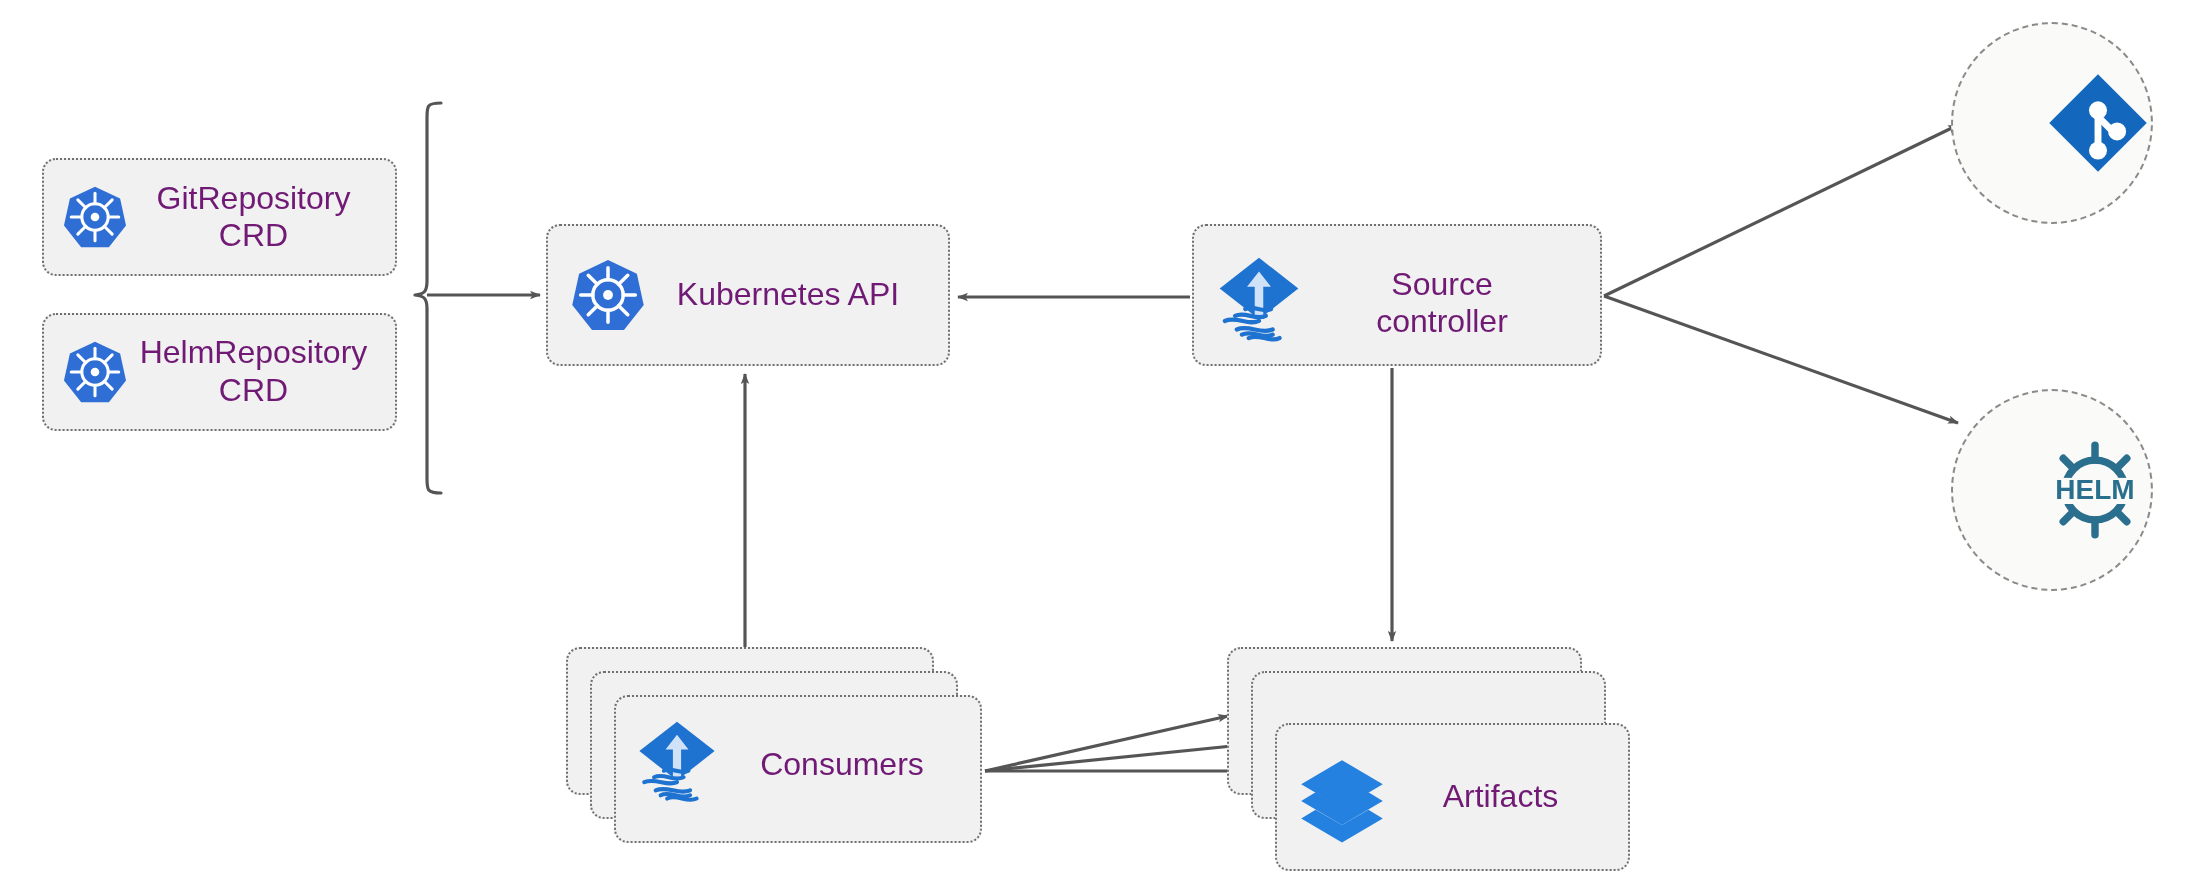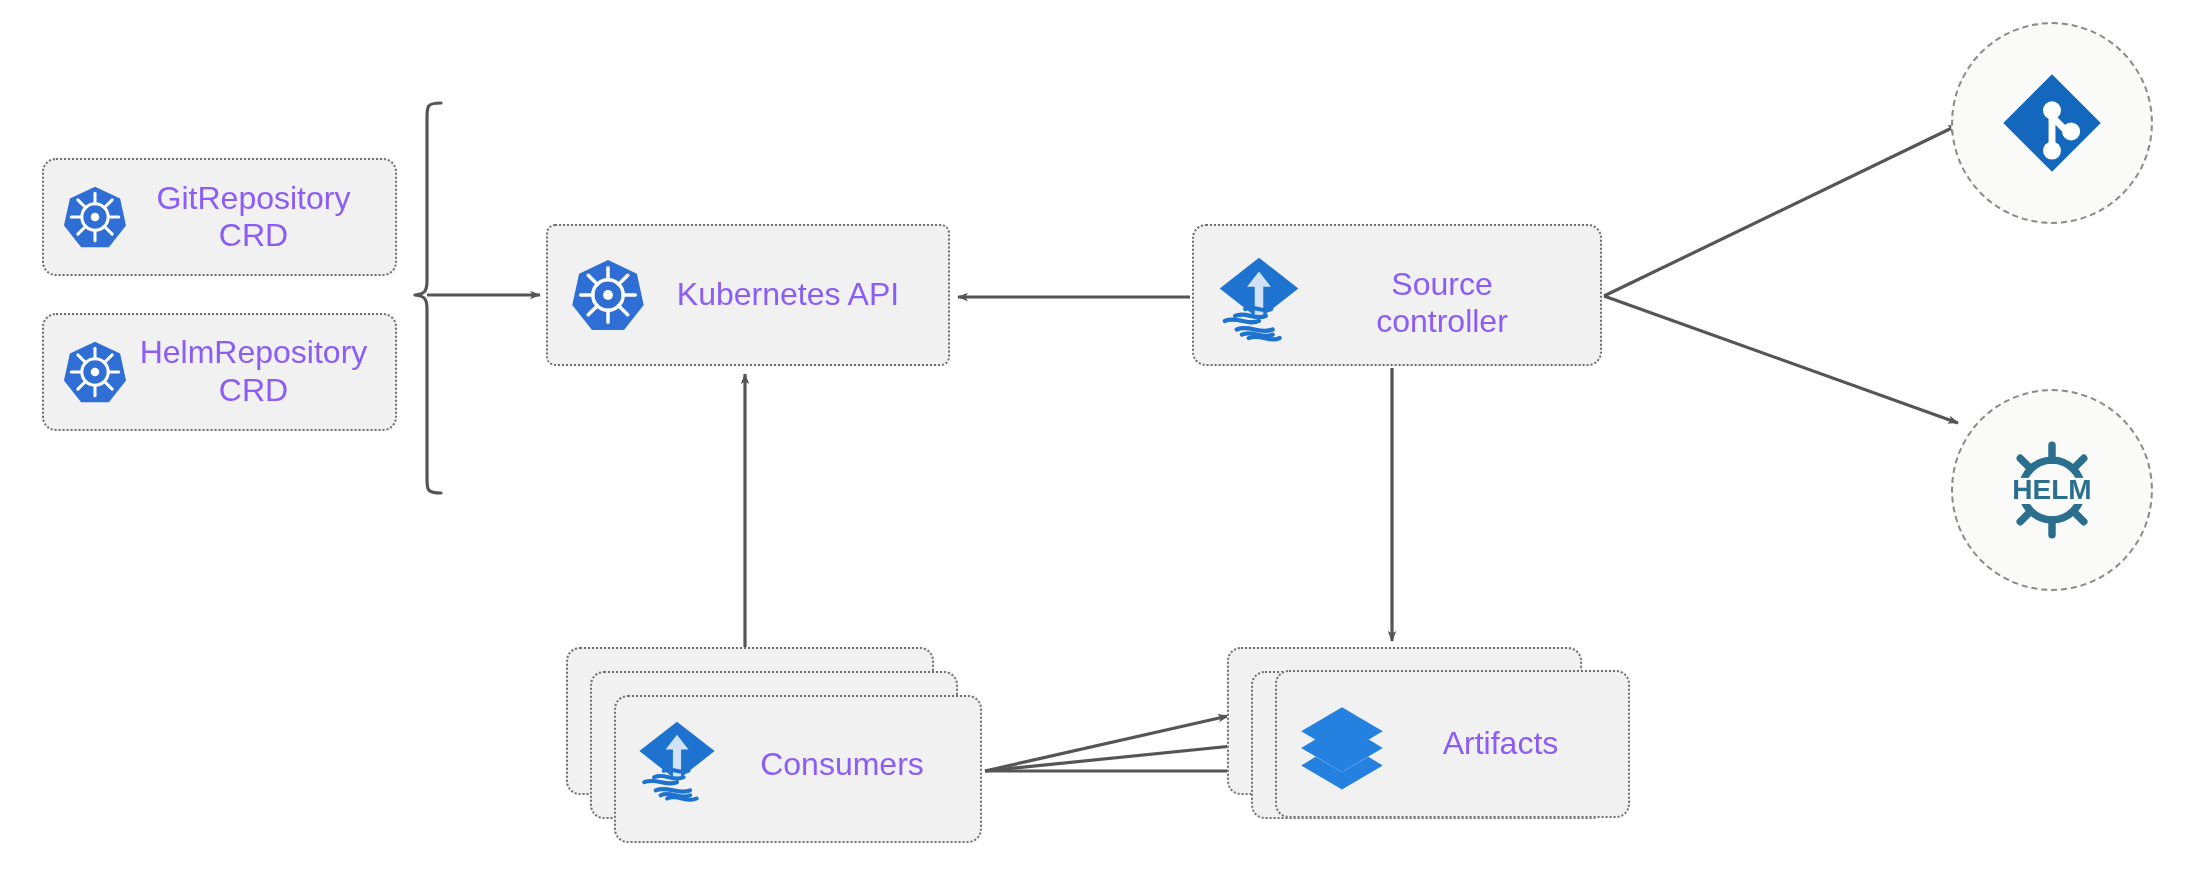--- a/index.html
+++ b/index.html
@@ -33,21 +33,21 @@
     position: absolute;
     box-sizing: border-box;
     background: #f1f1f1;
     border: 2px dotted #6f6f6f;
     border-radius: 14px;
     display: flex;
     align-items: center;
     justify-content: flex-start;
   }
   .node .label {
-    color: #8b5cf6;
+    color: #701a75;
     font-size: 32px;
     line-height: 1.16;
     text-align: center;
     white-space: pre-line;
     flex: 1 1 auto;
   }
   .node .icon-slot {
     flex: 0 0 auto;
     display: flex;
     align-items: center;
@@ -65,30 +65,30 @@
 
   
   .circle-node {
     position: absolute;
     box-sizing: border-box;
     border: 2px dashed #8a8a8a;
     border-radius: 50%;
     background: #fafaf8;
     display: flex;
     align-items: center;
-    justify-content: center;
+    justify-content: flex-end;
   }
 
   
   #node-gitrepo-crd    { left: 42px;   top: 158px; width: 355px; height: 118px; padding: 0 16px 0 18px; }
   #node-helmrepo-crd   { left: 42px;   top: 313px; width: 355px; height: 118px; padding: 0 16px 1px 18px; }
-  #node-k8s-api        { left: 546px;  top: 224px; width: 404px; height: 142px; padding: 0 18px 0 22px; border-radius: 9px; }
+  #node-k8s-api        { left: 546px;  top: 224px; width: 404px; height: 142px; padding: 0 18px 0 22px; }
   #node-source-ctrl    { left: 1192px; top: 224px; width: 410px; height: 142px; padding: 16px 18px 0 22px; }
   #node-consumers      { left: 614px;  top: 695px; width: 368px; height: 148px; padding: 0 14px 8px 20px; }
-  #node-artifacts      { left: 1275px; top: 670px; width: 355px; height: 148px; padding: 0 14px 0 20px; }
+  #node-artifacts      { left: 1275px; top: 723px; width: 355px; height: 148px; padding: 0 14px 0 20px; }
 
   #ghost-consumers-1   { left: 566px;  top: 647px; width: 368px; height: 148px; }
   #ghost-consumers-2   { left: 590px;  top: 671px; width: 368px; height: 148px; }
   #ghost-artifacts-1   { left: 1227px; top: 647px; width: 355px; height: 148px; }
   #ghost-artifacts-2   { left: 1251px; top: 671px; width: 355px; height: 148px; }
 
   #node-git-circle     { left: 1951px; top: 22px;  width: 202px; height: 202px; }
   #node-helm-circle    { left: 1951px; top: 389px; width: 202px; height: 202px; }
 
   .crd-label  { font-size: 31px; }

